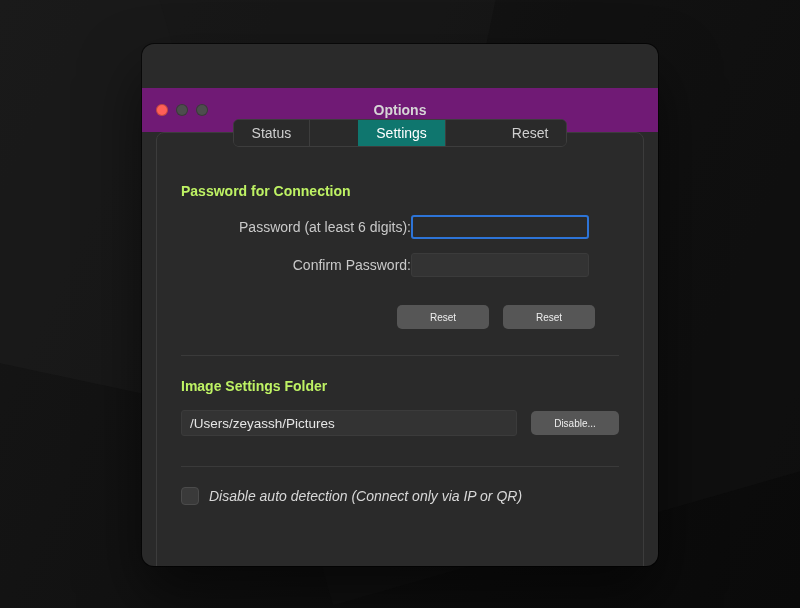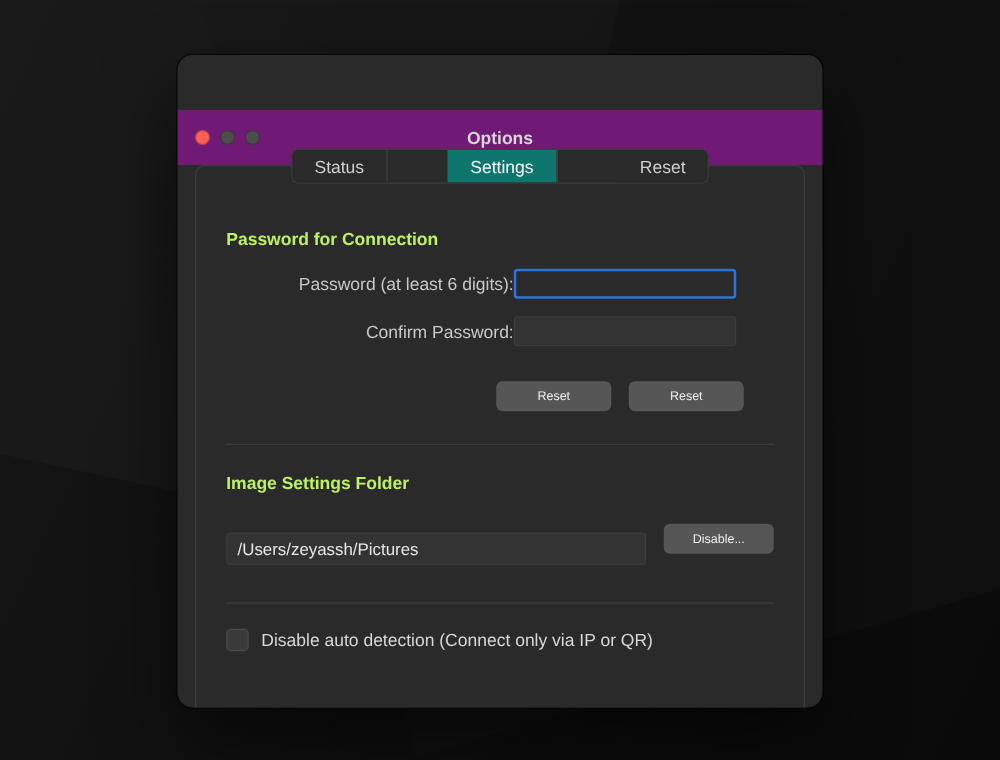--- a/index.html
+++ b/index.html
@@ -198,40 +198,40 @@
     flex: 1;
     background: #333333;
     border: 1px solid #3b3b3b;
     border-radius: 3px;
     height: 24px;
     padding: 0 8px;
     color: #e6e6e6;
     font-size: 13.5px;
     display: flex;
     align-items: center;
-    margin-top: 16px;
   }
 
   .checkrow {
     display: flex;
     align-items: center;
     gap: 10px;
     margin-top: 8px;
   }
   .checkbox {
     width: 16px;
     height: 16px;
     border-radius: 4px;
     background: #3a3a3a;
     border: 1px solid #4b4b4b;
     display: inline-block;
   }
   .checklabel {
     color: #d8d8d8;
     font-size: 14px;
+    font-style: italic;
   }
 </style>
 </head>
 <body>
 
 <div class="backdrop"></div>
 
 <div class="window">
 
   <div class="titlebar">

